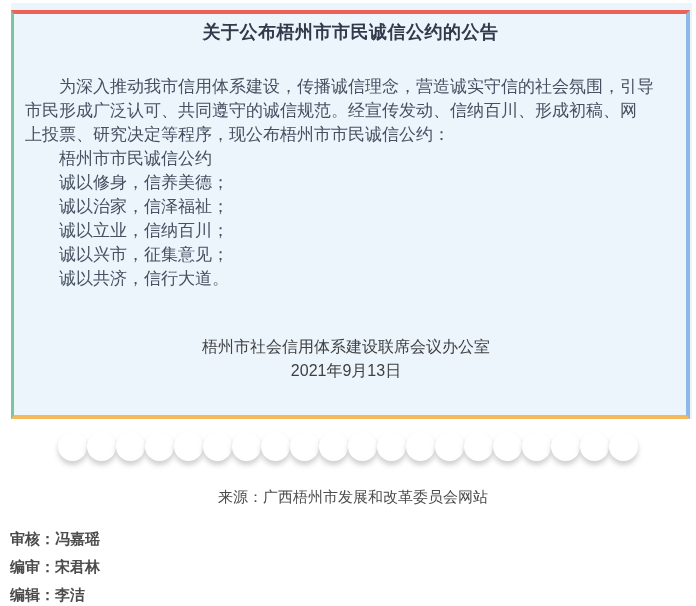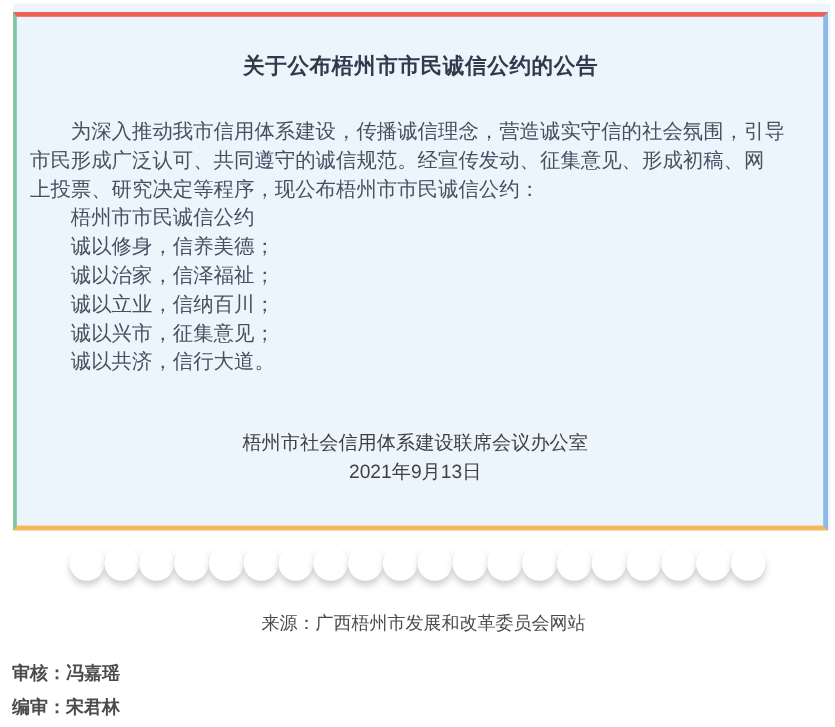--- a/index.html
+++ b/index.html
@@ -11,21 +11,21 @@
   }
   .panel-outer {
     margin: 3px 4px 0 11px;
     padding: 7px 2px 0 0;
   }
   .panel {
     border-top: 4px solid #ee6156;
     border-right: 4px solid #8cb9e9;
     border-bottom: 4px solid #f4b95c;
     border-left: 3px solid #7cc5a2;
-    padding: 28px 10px 32px 11px;
+    padding: 5px 10px 32px 11px;
   }
   .title {
     text-align: center;
     font-size: 18px;
     font-weight: bold;
     color: #303a4a;
     line-height: 26px;
     margin-bottom: 30px;
     letter-spacing: 0.5px;
   }
@@ -74,21 +74,21 @@
 </head>
 <body>
 
 <div class="panel-outer" style="background-color: rgb(237, 245, 252);">
   <div class="panel" style="background-color: rgb(237, 245, 252); border-color: rgb(238, 97, 86) rgb(140, 185, 233) rgb(244, 185, 92) rgb(124, 197, 162);">
 
     <div class="title">关于公布梧州市市民诚信公约的公告</div>
 
     <div>
       <div class="doc-line indent">为深入推动我市信用体系建设，传播诚信理念，营造诚实守信的社会氛围，引导</div>
-      <div class="doc-line">市民形成广泛认可、共同遵守的诚信规范。经宣传发动、征集意见、形成初稿、网</div>
+      <div class="doc-line">市民形成广泛认可、共同遵守的诚信规范。经宣传发动、信纳百川、形成初稿、网</div>
       <div class="doc-line">上投票、研究决定等程序，现公布梧州市市民诚信公约：</div>
       <div class="doc-line indent">梧州市市民诚信公约</div>
       <div class="doc-line indent">诚以修身，信养美德；</div>
       <div class="doc-line indent">诚以治家，信泽福祉；</div>
       <div class="doc-line indent">诚以立业，信纳百川；</div>
       <div class="doc-line indent">诚以兴市，征集意见；</div>
       <div class="doc-line indent">诚以共济，信行大道。</div>
     </div>
 
     <div class="sign">

